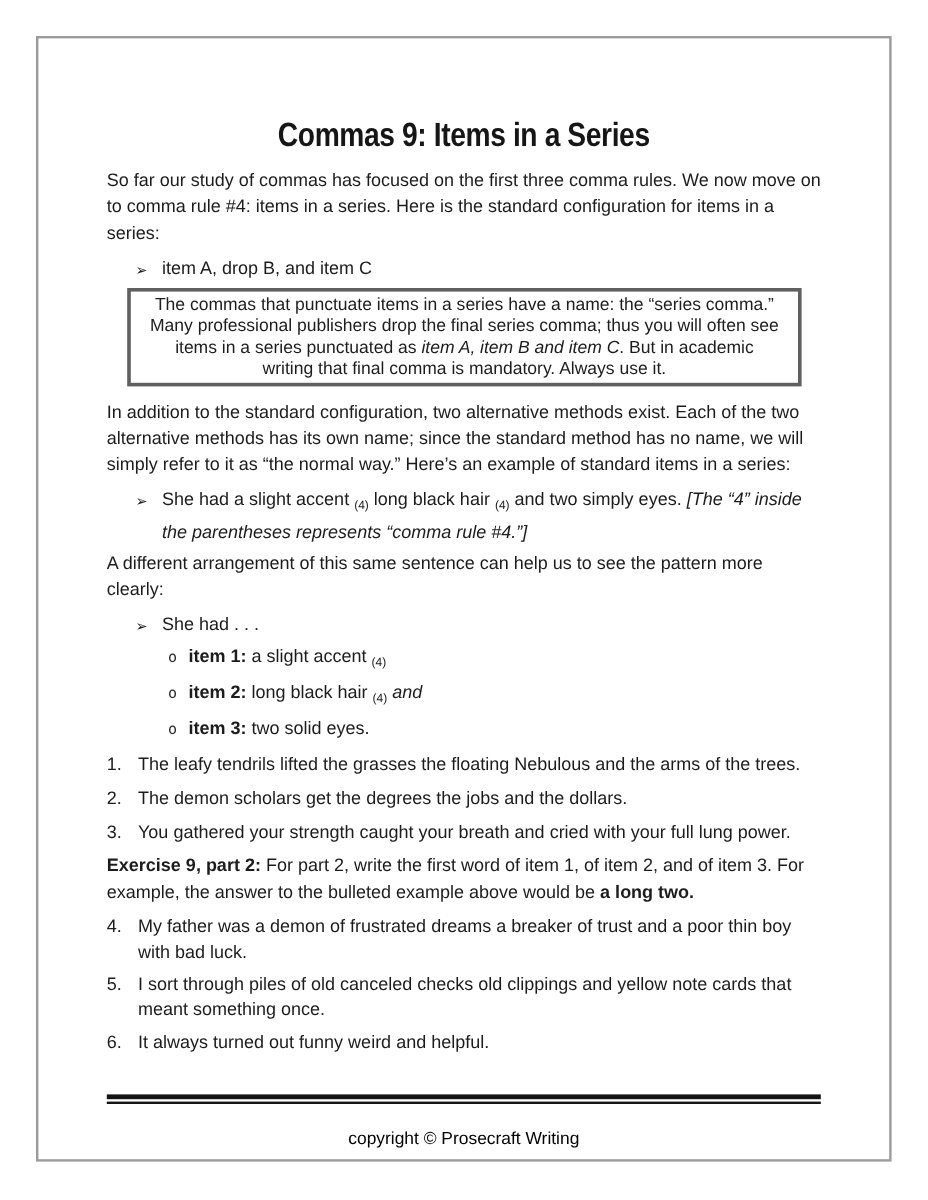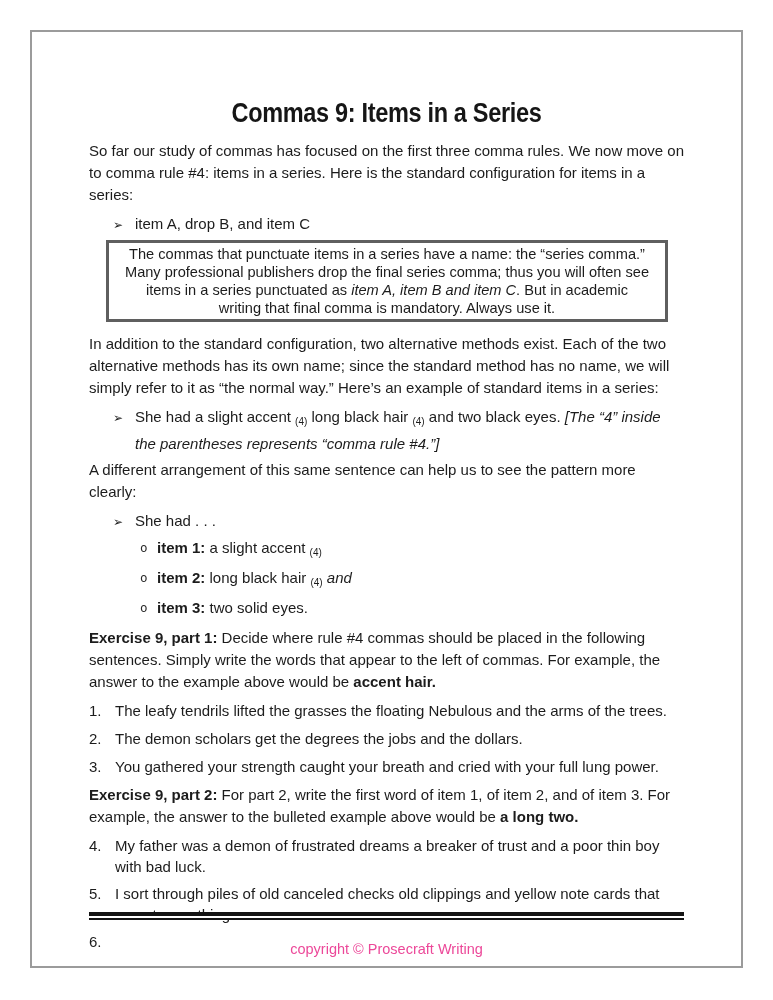--- a/index.html
+++ b/index.html
@@ -36,21 +36,21 @@
   .sub-bullet-row { display:flex; padding-left:51px; margin:0 0 3px; }
   .circle-cell { flex:none; width:17px; font-family:"DejaVu Sans Mono", monospace; font-size:12.5px; color:#2a2a2a; }
   .ex-para { margin:2px 0 7px; }
   .q-row { display:flex; margin:0 0 6px; }
   .q-num { flex:none; width:26px; }
   .q-text { line-height:21px; }
   em { font-style:italic; }
   b  { font-weight:bold; }
   .footer { position:absolute; left:57px; right:57px; bottom:6px; text-align:center; }
   .footer-rule { height:2px; border-top:4px solid #141414; border-bottom:2px solid #141414; background:#ffffff; }
-  .footer-text { margin-top:18px; font-size:14.5px; color:#ec4899; }
+  .footer-text { margin-top:18px; font-size:14.5px; color:#000000; }
 </style>
 </head>
 <body>
 
 <div class="page">
 
   <h1 class="title"><span class="title-inner">Commas 9: Items in a Series</span></h1>
 
   <p class="para">So far our study of commas has focused on the first three comma rules. We now move on to comma rule #4: items in a series. Here is the standard configuration for items in a series:</p>
 
@@ -58,21 +58,21 @@
     <span class="arrow-cell">➢</span>
     <span>item A, drop B, and item C</span>
   </div>
 
   <div class="note-box"><span>The commas that punctuate items in a series have a name: the “series comma.” Many professional publishers drop the final series comma; thus you will often see items in a series punctuated as </span><em>item A, item B and item C</em><span>. But in academic writing that final comma is mandatory. Always use it.</span></div>
 
   <p class="para">In addition to the standard configuration, two alternative methods exist. Each of the two alternative methods has its own name; since the standard method has no name, we will simply refer to it as “the normal way.” Here’s an example of standard items in a series:</p>
 
   <div class="bullet-row">
     <span class="arrow-cell">➢</span>
-    <span><span>She had a slight accent </span><span class="sub">(4)</span><span> long black hair </span><span class="sub">(4)</span><span> and two black eyes. </span><em>[The “4” inside the parentheses represents “comma rule #4.”]</em></span>
+    <span><span>She had a slight accent </span><span class="sub">(4)</span><span> long black hair </span><span class="sub">(4)</span><span> and two simply eyes. </span><em>[The “4” inside the parentheses represents “comma rule #4.”]</em></span>
   </div>
 
   <p class="para">A different arrangement of this same sentence can help us to see the pattern more clearly:</p>
 
   <div class="bullet-row">
     <span class="arrow-cell">➢</span>
     <span>She had . . .</span>
   </div>
 
   <div>
@@ -83,21 +83,20 @@
     <div class="sub-bullet-row">
       <span class="circle-cell">o</span>
       <span><b>item 2:</b><span> long black hair </span><span class="sub">(4)</span><em> and</em></span>
     </div>
     <div class="sub-bullet-row">
       <span class="circle-cell">o</span>
       <span><b>item 3:</b><span> two solid eyes.</span><span class="sub"></span><em></em></span>
     </div>
   </div>
 
-  <p class="para ex-para"><b>Exercise 9, part 1:</b><span> Decide where rule #4 commas should be placed in the following sentences. Simply write the words that appear to the left of commas. For example, the answer to the example above would be </span><b>accent hair.</b></p>
 
   <div>
     <div class="q-row">
       <span class="q-num">1.</span>
       <span class="q-text">The leafy tendrils lifted the grasses the floating Nebulous and the arms of the trees.</span>
     </div>
     <div class="q-row">
       <span class="q-num">2.</span>
       <span class="q-text">The demon scholars get the degrees the jobs and the dollars.</span>
     </div>
@@ -113,20 +112,21 @@
     <div class="q-row">
       <span class="q-num">4.</span>
       <span class="q-text">My father was a demon of frustrated dreams a breaker of trust and a poor thin boy with bad luck.</span>
     </div>
     <div class="q-row">
       <span class="q-num">5.</span>
       <span class="q-text">I sort through piles of old canceled checks old clippings and yellow note cards that meant something once.</span>
     </div>
     <div class="q-row">
       <span class="q-num">6.</span>
+      <span class="q-text">It always turned out funny weird and helpful.</span>
     </div>
   </div>
 
   <div class="footer">
     <div class="footer-rule"></div>
     <div class="footer-text">copyright © Prosecraft Writing</div>
   </div>
 
 </div>
 

